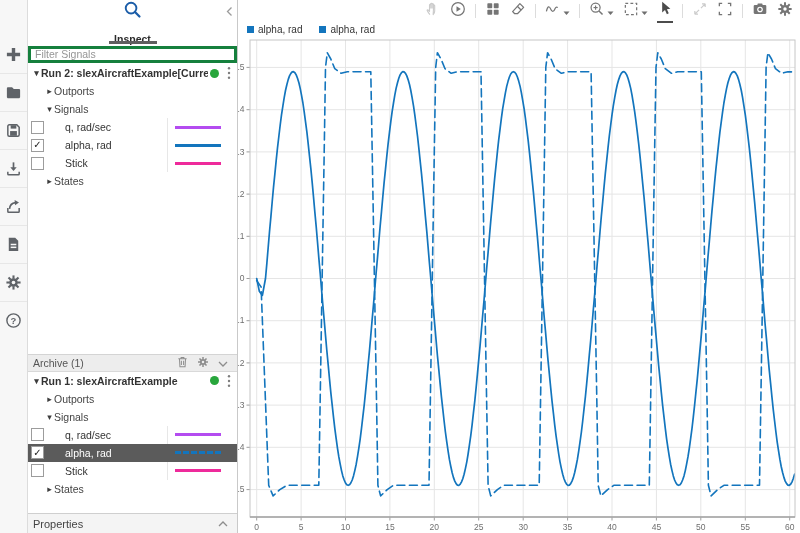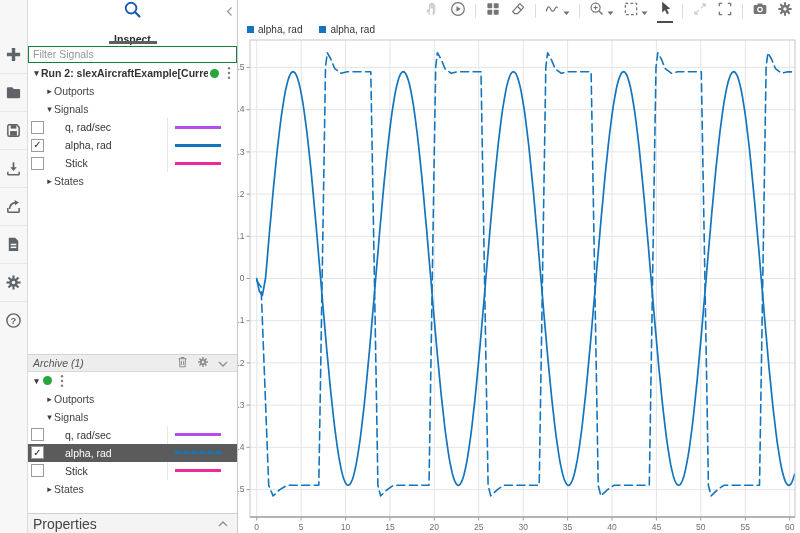--- a/index.html
+++ b/index.html
@@ -18,21 +18,21 @@
   .panel{width:210px;border-right:1px solid #c9c9c9;box-sizing:border-box;display:flex;
          flex-direction:column;background:#fff;position:relative;}
   .tabs{height:44px;display:flex;flex-shrink:0;position:relative;}
   .tab{flex:1;display:flex;flex-direction:column;align-items:center;justify-content:center;
        gap:10px;font-size:10.5px;color:#666;position:relative;cursor:pointer;}
   .tab.active{color:#2b2b2b;font-weight:bold;}
   .tab.active::after{content:"";position:absolute;bottom:0;left:50%;transform:translateX(-50%);
        width:48px;height:3px;background:#5f5f5f;}
   .collapse-btn{position:absolute;top:3px;right:4px;}
   .filter-wrap{height:20px;flex-shrink:0;}
-  .filter-wrap input{width:100%;height:17px;box-sizing:border-box;border:1px solid #15803d;
+  .filter-wrap input{width:100%;height:17px;box-sizing:border-box;border:3px solid #15803d;
        font:10.5px "Liberation Sans",sans-serif;padding:1px 4px;color:#444;outline:none;}
   .filter-wrap input::placeholder{color:#969696;}
   .thead{height:16px;flex-shrink:0;background:#f3f3f3;border-top:1px solid #ddd;
        border-bottom:1px solid #ddd;display:flex;align-items:center;box-sizing:border-box;
        font-size:8px;color:#8d8d8d;letter-spacing:.5px;}
   .thead .c1{flex:1;padding-left:10px;}
   .thead .c2{width:70px;border-left:1px solid #ddd;padding-left:6px;box-sizing:border-box;height:100%;
        display:flex;align-items:center;}
   .row{height:18px;flex-shrink:0;display:flex;align-items:center;font-size:10.5px;color:#333;}
   .caret{width:9px;font-size:9px;color:#3c3c3c;text-align:center;flex-shrink:0;}
@@ -49,24 +49,24 @@
   .sig-name{flex:1;padding-left:21px;white-space:nowrap;overflow:hidden;min-width:0;}
   .swatch-cell{width:70px;flex-shrink:0;border-left:1px solid #e7e7e7;box-sizing:border-box;
        height:100%;display:flex;align-items:center;padding-left:7px;}
   .swatch{width:46px;height:0;border-top:3px solid #000;}
   .swatch.dashed{border-top-style:dashed;}
   .sig-row.selected{background:#5b5b5b;color:#fff;}
   .sig-row.selected .swatch-cell{border-left-color:#5b5b5b;}
   .archive-hdr{height:18px;flex-shrink:0;background:#ededed;border-top:1px solid #d4d4d4;
        border-bottom:1px solid #d9d9d9;display:flex;align-items:center;box-sizing:border-box;
        font-size:10.5px;color:#555;}
-  .archive-hdr .ttl{flex:1;padding-left:5px;font-style:italic;}
+  .archive-hdr .ttl{flex:1;padding-left:5px;}
   .archive-hdr .hbtn{margin-right:9px;display:flex;align-items:center;color:#8d8d8d;--hole:#ededed;}
   .props-bar{height:20px;flex-shrink:0;margin-top:0;background:#f4f4f4;border-top:1px solid #cfcfcf;
-       display:flex;align-items:center;box-sizing:border-box;font-size:14px;color:#444;}
+       display:flex;align-items:center;box-sizing:border-box;font-size:11px;color:#444;}
   .props-bar .ttl{flex:1;padding-left:5px;}
   .props-bar .hbtn{margin-right:9px;color:#8d8d8d;display:flex;}
 
   
   .main{flex:1;position:relative;background:#fff;}
   .ptoolbar{height:22px;display:flex;align-items:center;justify-content:flex-end;gap:9px;
        padding-right:7px;}
   .tbtn{color:#757575;display:flex;align-items:center;cursor:pointer;--hole:#fff;}
   .tbtn.dis{color:#cbcbcb;cursor:default;}
   .tbtn .drop{margin-left:2px;}
@@ -255,20 +255,21 @@
         </span>
       <span class="hbtn">
           <span><svg width="10" height="6" viewBox="0 0 10 6">
               <path d="M1 1l4 4 4-4" fill="none" stroke="currentColor" stroke-width="1.3"></path>
             </svg></span>
         </span>
     </div>
 
     <div class="row run-row">
       <span class="caret">▾</span>
+      <span class="run-title">Run 1: slexAircraftExample</span>
       <span class="dot"></span>
       <span class="kebab">
           <svg width="4" height="14" viewBox="0 0 4 14">
             <circle cx="2" cy="2.2" r="1.2" fill="#7d7d7d"></circle>
             <circle cx="2" cy="7" r="1.2" fill="#7d7d7d"></circle>
             <circle cx="2" cy="11.8" r="1.2" fill="#7d7d7d"></circle>
           </svg>
         </span>
     </div>
     <div class="row group-row">

